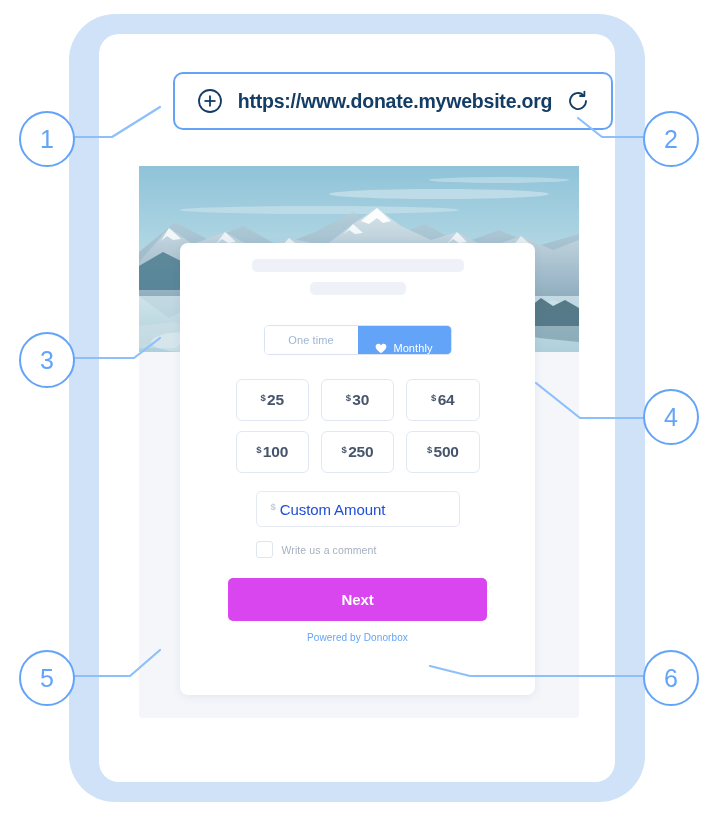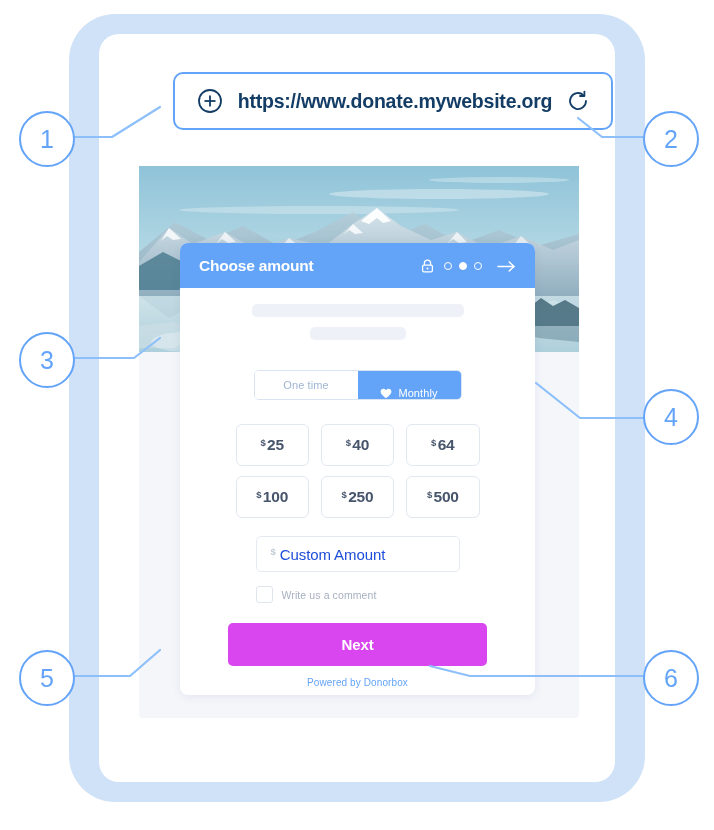--- a/index.html
+++ b/index.html
@@ -134,21 +134,21 @@
     background: #eef1f7;
     border-radius: 5px;
     margin: 0 auto;
   }
   .skel-1 { width: 212px; height: 13px; }
   .skel-2 { width: 96px; height: 13px; margin-top: 10px; }
 
   
   .freq-toggle {
     margin: 30px auto 0 auto;
-    width: 208px;
+    width: 188px;
     height: 30px;
     display: flex;
     border: 1px solid #d9e4f3;
     border-radius: 5px;
     overflow: hidden;
     box-sizing: border-box;
   }
   .freq-opt {
     flex: 1 1 50%;
     display: flex;
@@ -367,43 +367,20 @@
     <path d="M372,160 L440,160 L440,176 L400,172 L372,166 Z" fill="#5b7f8d" opacity="0.45"></path>
 
     <path d="M0,160 L36,156 L60,166 L36,182 L0,182 Z" fill="#cfe0e6" opacity="0.6"></path>
 
     <ellipse cx="46" cy="176" rx="34" ry="10" fill="#ffffff" opacity="0.30"></ellipse>
   </svg>
 </div>
 
 <div class="donate-card">
 
-  <div class="card-header">
-    <span class="card-title">Choose amount</span>
-    <span class="header-icons">
-      <span class="lock-icon">
-        <svg viewBox="0 0 13 14" width="13" height="14">
-          <path d="M3.4 6.2 V4.2 a3.1 3.1 0 0 1 6.2 0 V6.2" fill="none" stroke="#ffffff" stroke-width="1.25"></path>
-          <rect x="1.6" y="6.2" width="9.8" height="6.6" rx="1.3" fill="none" stroke="#ffffff" stroke-width="1.25"></rect>
-          <circle cx="6.5" cy="9.5" r="1" fill="#ffffff"></circle>
-        </svg>
-      </span>
-      <span class="step-dots">
-        <span class="dot"></span>
-        <span class="dot filled"></span>
-        <span class="dot"></span>
-      </span>
-      <span class="arrow-icon">
-        <svg viewBox="0 0 19 13" width="19" height="13">
-          <line x1="1" y1="6.5" x2="17" y2="6.5" stroke="#ffffff" stroke-width="1.5" stroke-linecap="round"></line>
-          <path d="M12.2 2 L17 6.5 L12.2 11" fill="none" stroke="#ffffff" stroke-width="1.5" stroke-linecap="round" stroke-linejoin="round"></path>
-        </svg>
-      </span>
-    </span>
-  </div>
 
   <div class="card-body">
 
     <div class="skel skel-1"></div>
     <div class="skel skel-2"></div>
 
     <div class="freq-toggle">
       <div class="freq-opt inactive">
         <span>One time</span>
       </div>
@@ -417,21 +394,21 @@
       </div>
     </div>
 
     <div class="amount-grid">
       <div class="amount-btn">
         <span class="cur">$</span>
         <span>25</span>
       </div>
       <div class="amount-btn">
         <span class="cur">$</span>
-        <span>40</span>
+        <span>30</span>
       </div>
       <div class="amount-btn">
         <span class="cur">$</span>
         <span>64</span>
       </div>
       <div class="amount-btn">
         <span class="cur">$</span>
         <span>100</span>
       </div>
       <div class="amount-btn">

